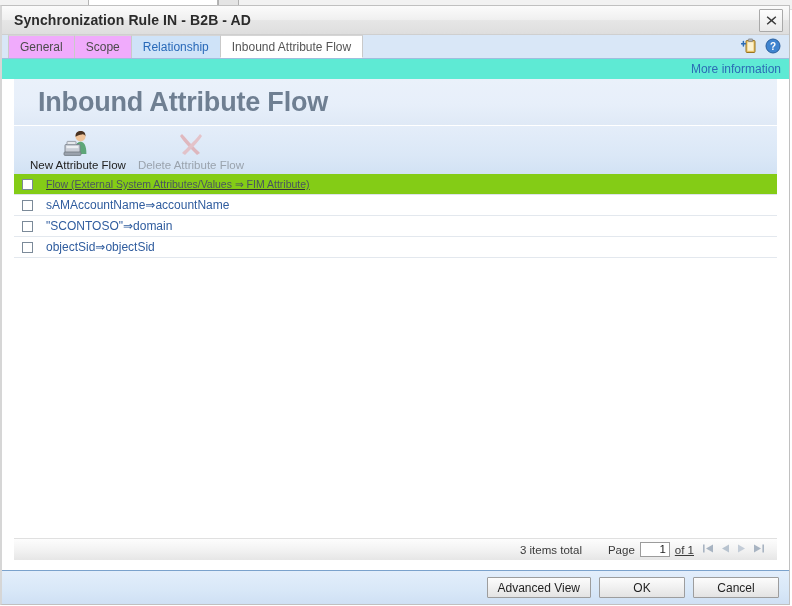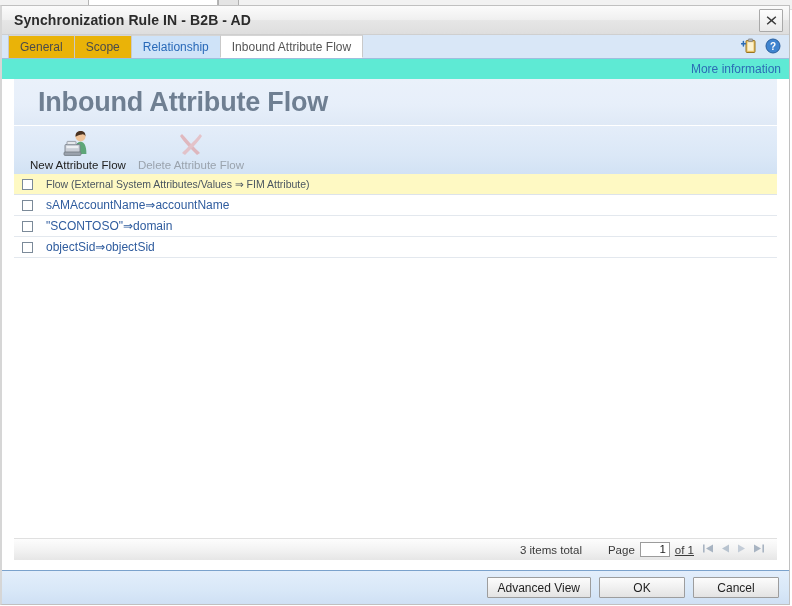--- a/index.html
+++ b/index.html
@@ -99,21 +99,21 @@
     align-items: flex-end;
     padding-left: 6px;
     box-sizing: border-box;
   }
   .tab {
     height: 23px;
     line-height: 23px;
     padding: 0 11px;
     font-size: 12px;
     color: #4b4b4b;
-    background: #eab308;
+    background: #f0abfc;
     border-left: 1px solid #c9c9c9;
     border-right: 1px solid #c9c9c9;
     border-top: 1px solid #d5d5d5;
     margin-right: -1px;
     cursor: pointer;
     white-space: nowrap;
     box-sizing: border-box;
   }
   .tab.hover {
     background: #cfe3f8;
@@ -232,22 +232,23 @@
     table-layout: fixed;
   }
   table.flow-table td {
     height: 20px;
     vertical-align: middle;
     border-bottom: 1px solid #e3e8ee;
     padding: 0;
   }
   .col-check { width: 26px; text-align: center; }
   tr.head-row td {
-    background: #fef9c3;
+    background: #84cc16;
     border-bottom: 1px solid #dde3ea;
+    text-decoration: underline;
   }
   tr.head-row .cell-text {
     font-size: 10.5px;
     color: #4a5560;
     padding-left: 6px;
   }
   tr.data-row .cell-text {
     font-size: 12px;
     color: #2f5c9e;
     padding-left: 6px;

